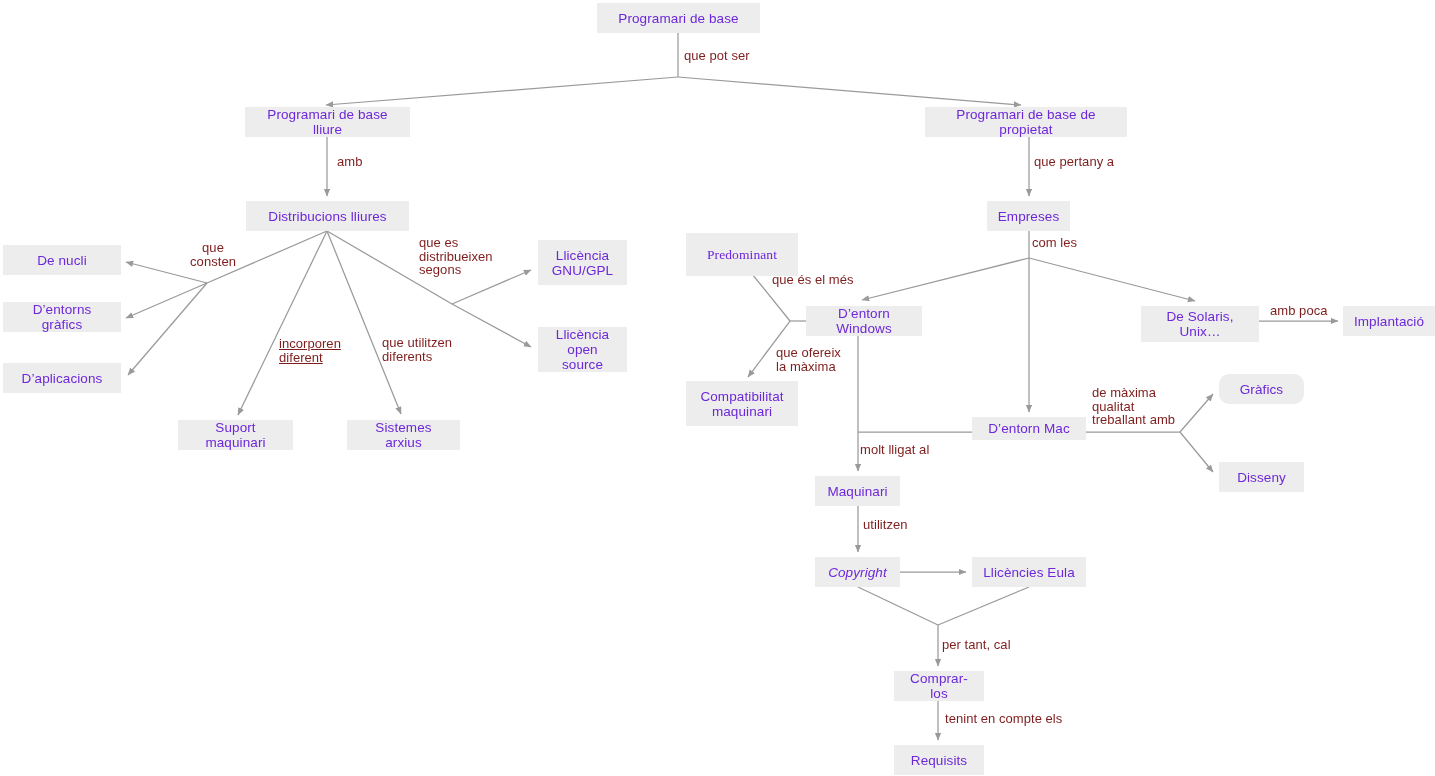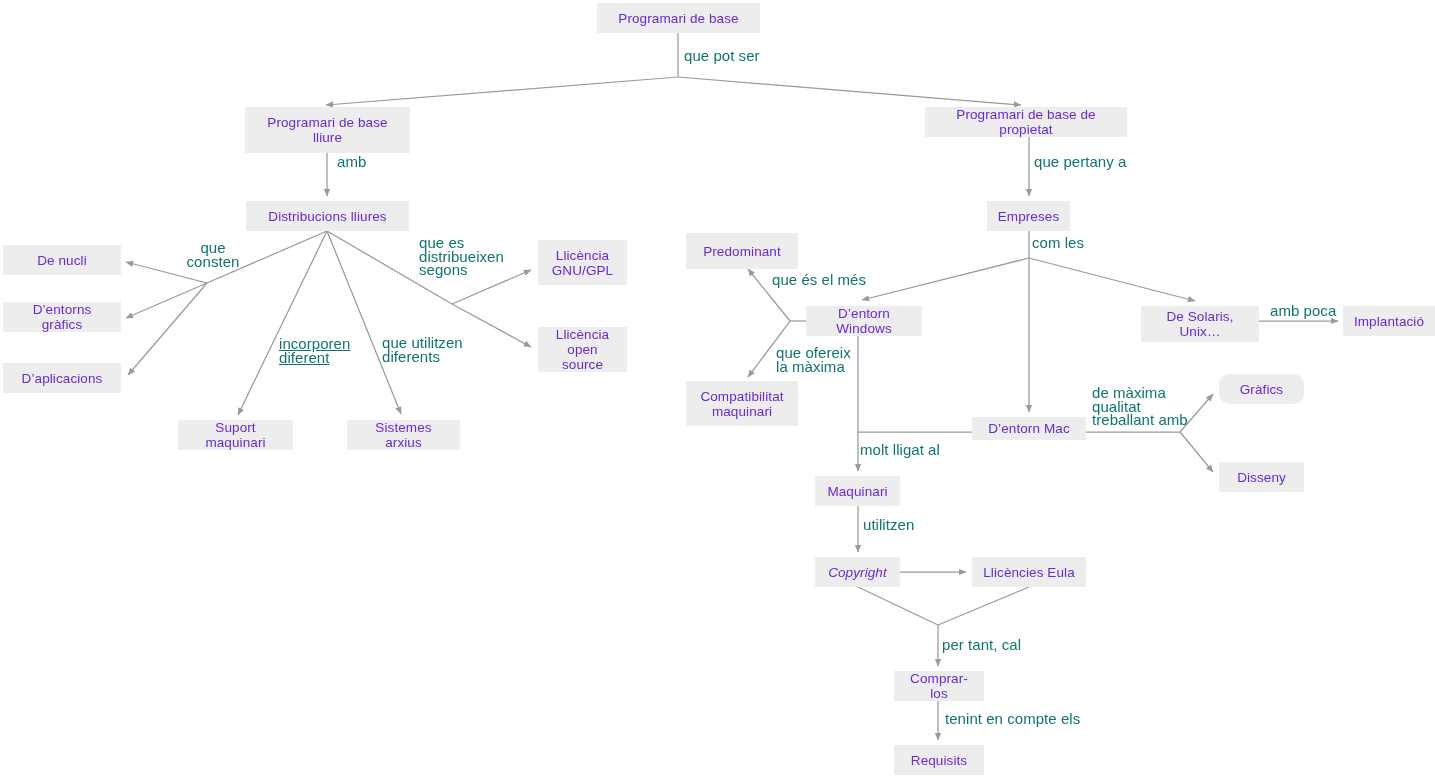--- a/index.html
+++ b/index.html
@@ -40,22 +40,22 @@
     text-align: center;
     padding: 2px 10px;
     white-space: pre-line;
     letter-spacing: 0.1px;
   }
   .node.italic {
     font-style: italic;
   }
   .link-label {
     position: absolute;
-    color: #0f766e;
-    font-size: 15px;
+    color: #7f1d1d;
+    font-size: 13px;
     line-height: 13.5px;
     white-space: pre-line;
     letter-spacing: 0.05px;
   }
   .link-label.c  { text-align: center; transform: translateX(-50%); }
   .link-label.l  { text-align: left; }
 </style>
 </head>
 <body>
 
@@ -114,34 +114,34 @@
       <path d="M858,587 L938,625"></path>
       <path d="M1029,587 L938,625"></path>
       <path d="M938,625 L938,666" marker-end="url(#arw)"></path>
 
       <path d="M938,701 L938,740" marker-end="url(#arw)"></path>
     </g>
   </svg>
 
   <div id="node-layer">
       <div class="node" style="left: 597px; top: 3px; width: 163px; height: 30px;">Programari de base</div>
-      <div class="node" style="left: 245px; top: 107px; width: 165px; height: 46px;">Programari de base lliure</div>
+      <div class="node" style="left: 245px; top: 107px; width: 165px; height: 30px;">Programari de base lliure</div>
       <div class="node" style="left: 925px; top: 107px; width: 202px; height: 30px;">Programari de base de propietat</div>
       <div class="node" style="left: 246px; top: 201px; width: 163px; height: 30px;">Distribucions lliures</div>
       <div class="node" style="left: 987px; top: 201px; width: 83px; height: 30px;">Empreses</div>
       <div class="node" style="left: 3px; top: 245px; width: 118px; height: 30px;">De nucli</div>
       <div class="node" style="left: 3px; top: 302px; width: 118px; height: 30px;">D’entorns gràfics</div>
       <div class="node" style="left: 3px; top: 363px; width: 118px; height: 30px;">D’aplicacions</div>
       <div class="node" style="left: 178px; top: 420px; width: 115px; height: 30px;">Suport maquinari</div>
       <div class="node" style="left: 347px; top: 420px; width: 113px; height: 30px;">Sistemes arxius</div>
       <div class="node" style="left: 538px; top: 240px; width: 89px; height: 45px;">Llicència
 GNU/GPL</div>
       <div class="node" style="left: 538px; top: 327px; width: 89px; height: 45px;">Llicència
 open source</div>
-      <div class="node" style="left: 686px; top: 233px; width: 112px; height: 36px;">Predominant</div>
+      <div class="node" style="left: 686px; top: 233px; width: 112px; height: 43px; font-family: Liberation Serif, serif;">Predominant</div>
       <div class="node" style="left: 806px; top: 306px; width: 116px; height: 30px;">D’entorn Windows</div>
       <div class="node" style="left: 686px; top: 381px; width: 112px; height: 45px;">Compatibilitat
 maquinari</div>
       <div class="node" style="left: 1141px; top: 306px; width: 118px; height: 36px; text-align: center;">De Solaris, Unix…</div>
       <div class="node" style="left: 1343px; top: 306px; width: 92px; height: 30px;">Implantació</div>
       <div class="node" style="left: 972px; top: 417px; width: 114px; height: 23px;">D’entorn Mac</div>
       <div class="node" style="left: 1219px; top: 374px; width: 85px; height: 30px; border-radius: 10px;">Gràfics</div>
       <div class="node" style="left: 1219px; top: 462px; width: 85px; height: 30px;">Disseny</div>
       <div class="node" style="left: 815px; top: 476px; width: 85px; height: 30px;">Maquinari</div>
       <div class="node italic" style="left: 815px; top: 557px; width: 85px; height: 30px;">Copyright</div>

